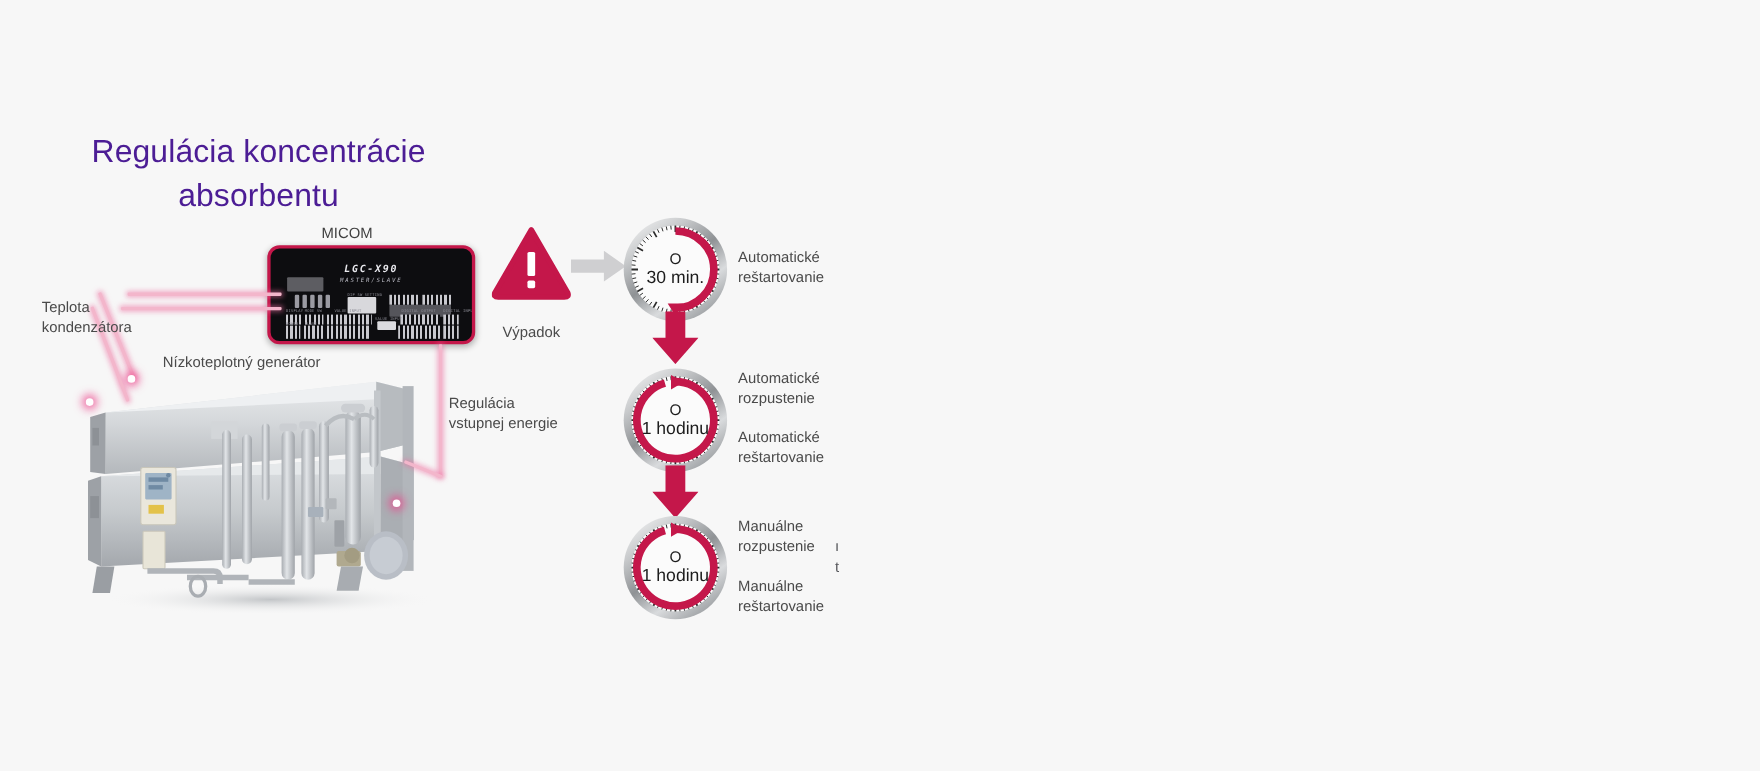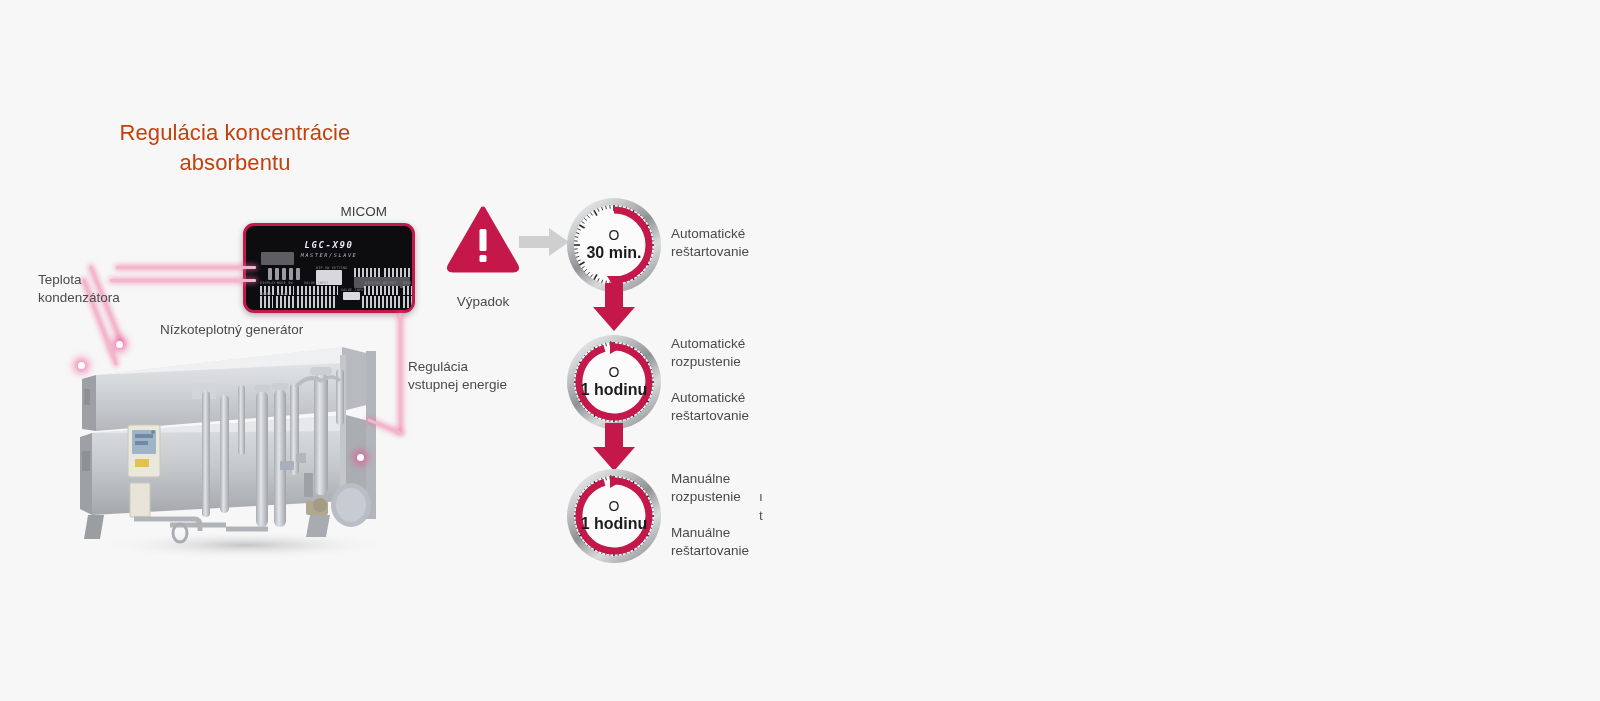--- a/index.html
+++ b/index.html
@@ -14,47 +14,47 @@
     position: relative;
     width: 1600px;
     height: 701px;
     background: #f7f7f7;
   }
 
   
   .panel-title {
     position: absolute;
     text-align: center;
-    color: #c2410c;
-    font-size: 22px;
+    color: #4c1d95;
+    font-size: 29px;
     font-weight: 400;
     line-height: 1.38;
     letter-spacing: 0.1px;
     white-space: pre-line;
   }
   #title-left  { left: 60px;  top: 118px; width: 350px; }
   #title-right { left: 465px; top: 118px; width: 300px; }
 
   
   .lbl {
     position: absolute;
     color: #4a4a4a;
     font-size: 13.5px;
     line-height: 1.35;
     white-space: pre-line;
   }
   .lbl-c { text-align: center; }
 
   
-  #micom-label { left: 272px; top: 203px; width: 115px; text-align: right; color: #3f3f3f; font-size: 13.5px; }
+  #micom-label { left: 258px; top: 203px; width: 115px; text-align: center; color: #3f3f3f; font-size: 13.5px; }
 
   #micom-board {
     position: absolute;
     left: 243px; top: 223px;
-    width: 172px; height: 90px;
+    width: 189px; height: 90px;
     border-radius: 11px;
     background: #0d0d10;
     border: 3px solid #c4174a;
     overflow: hidden;
     box-shadow: 0 2px 6px rgba(0,0,0,.3);
   }
   .pcb-brand {
     position: absolute; left: 0; right: 0; top: 14px;
     text-align: center;
     color: #e9e9ee;
@@ -146,21 +146,21 @@
   .gauge-text {
     position: absolute;
     left: 0; right: 0; top: 50%;
     transform: translateY(-50%);
     text-align: center;
     color: #1c1c1c;
     line-height: 1.18;
     pointer-events: none;
   }
   .gauge-text .g1 { font-size: 14px; }
-  .gauge-text .g2 { font-size: 16px; font-weight: bold; }
+  .gauge-text .g2 { font-size: 16px; font-weight: normal; }
 
   #gauge1 { left: 566px; top: 197px; }
   #gauge2 { left: 566px; top: 334px; }
   #gauge3 { left: 566px; top: 468px; }
 
   .down-arrow { position: absolute; width: 42px; height: 48px; }
   #arrow1 { left: 593px; top: 283px; }
   #arrow2 { left: 593px; top: 423px; }
 
   
@@ -170,21 +170,21 @@
   #g3-note-a { left: 671px; top: 470px; width: 120px; }
   #g3-note-b { left: 671px; top: 524px; width: 120px; }
 
   
   .frag { position: absolute; color: #55565a; font-size: 13.5px; line-height: 1.35; }
   #frag1 { left: 759px; top: 488px; }
   #frag2 { left: 759px; top: 507px; }
 
   
   #lbl-teplota   { left: 38px;  top: 271px; width: 100px; text-align: left; }
-  #lbl-nizko     { left: 148px; top: 321px; width: 150px; margin-left: 12px; }
+  #lbl-nizko     { left: 148px; top: 321px; width: 150px; }
   #lbl-regulacia { left: 408px; top: 358px; width: 120px; }
 </style>
 </head>
 <body>
 
 <div id="stage">
 
   <div class="panel-title" id="title-left">Regulácia koncentrácie
 absorbentu</div>
 

